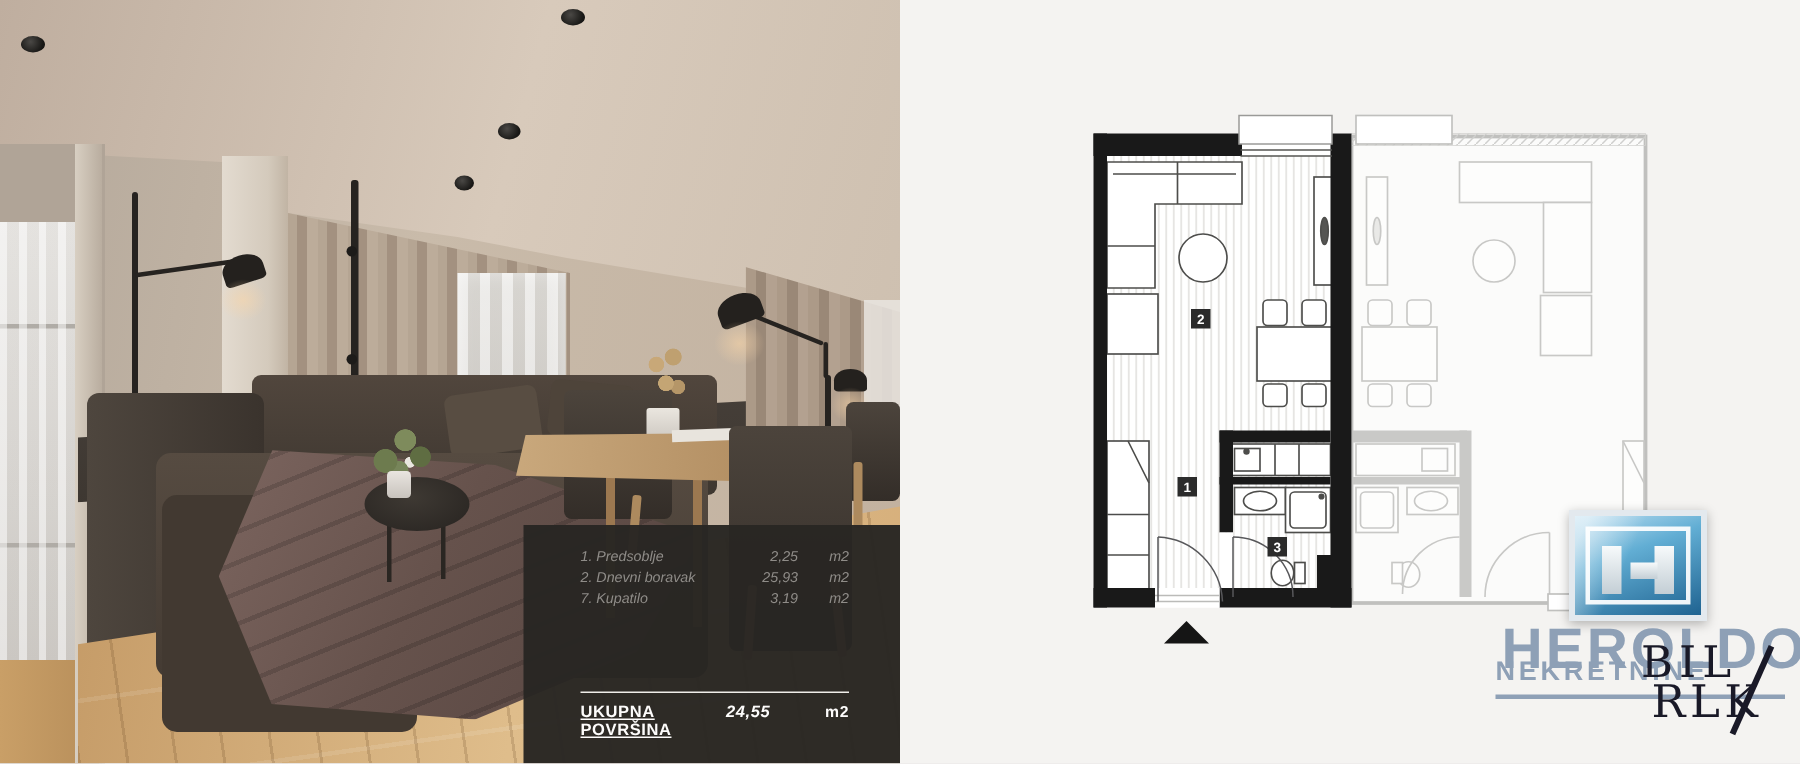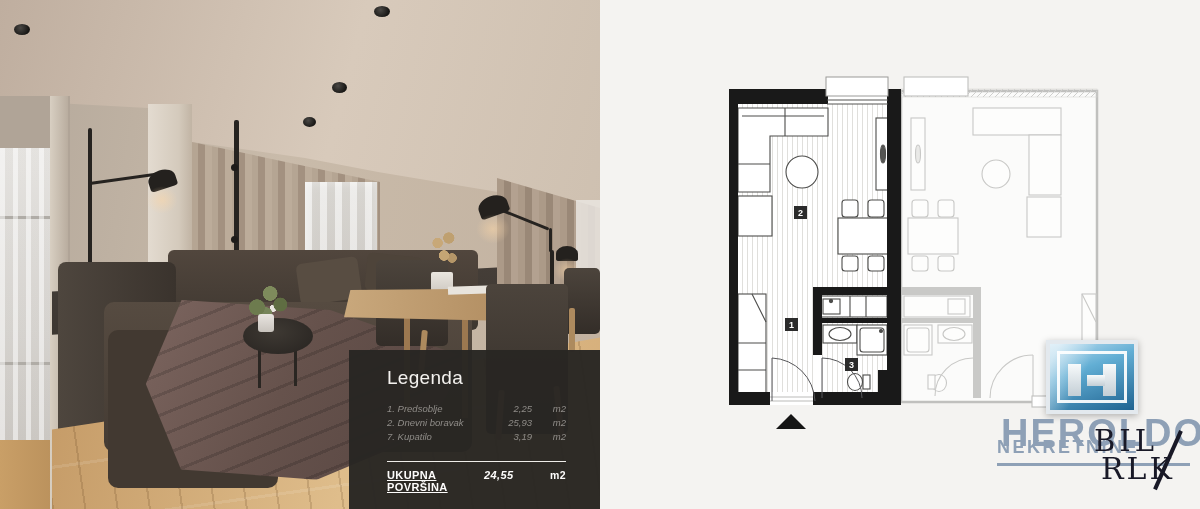--- a/index.html
+++ b/index.html
@@ -211,21 +211,20 @@
     <div class="abs dtable"></div>
     <div class="abs runner"></div>
     <div class="abs wleg" style="left:420px;top:330px;height:42px;transform:rotate(5deg);"></div>
     <div class="abs chair" style="left:486px;top:284px;width:82px;height:150px;"></div>
     <div class="abs wleg" style="left:569px;top:308px;height:44px;"></div>
     <div class="abs wleg" style="left:497px;top:390px;height:50px;transform:rotate(4deg);"></div>
     <div class="abs wleg" style="left:556px;top:386px;height:52px;transform:rotate(-6deg);"></div>
   </div>
 
   <div id="legend" class="abs">
-    <h2>Legenda</h2>
     <div class="lrow">
       <span class="nm">1. Predsoblje</span>
       <span class="vl">2,25</span>
       <span class="un">m2</span>
     </div>
     <div class="lrow">
       <span class="nm">2. Dnevni boravak</span>
       <span class="vl">25,93</span>
       <span class="un">m2</span>
     </div>

